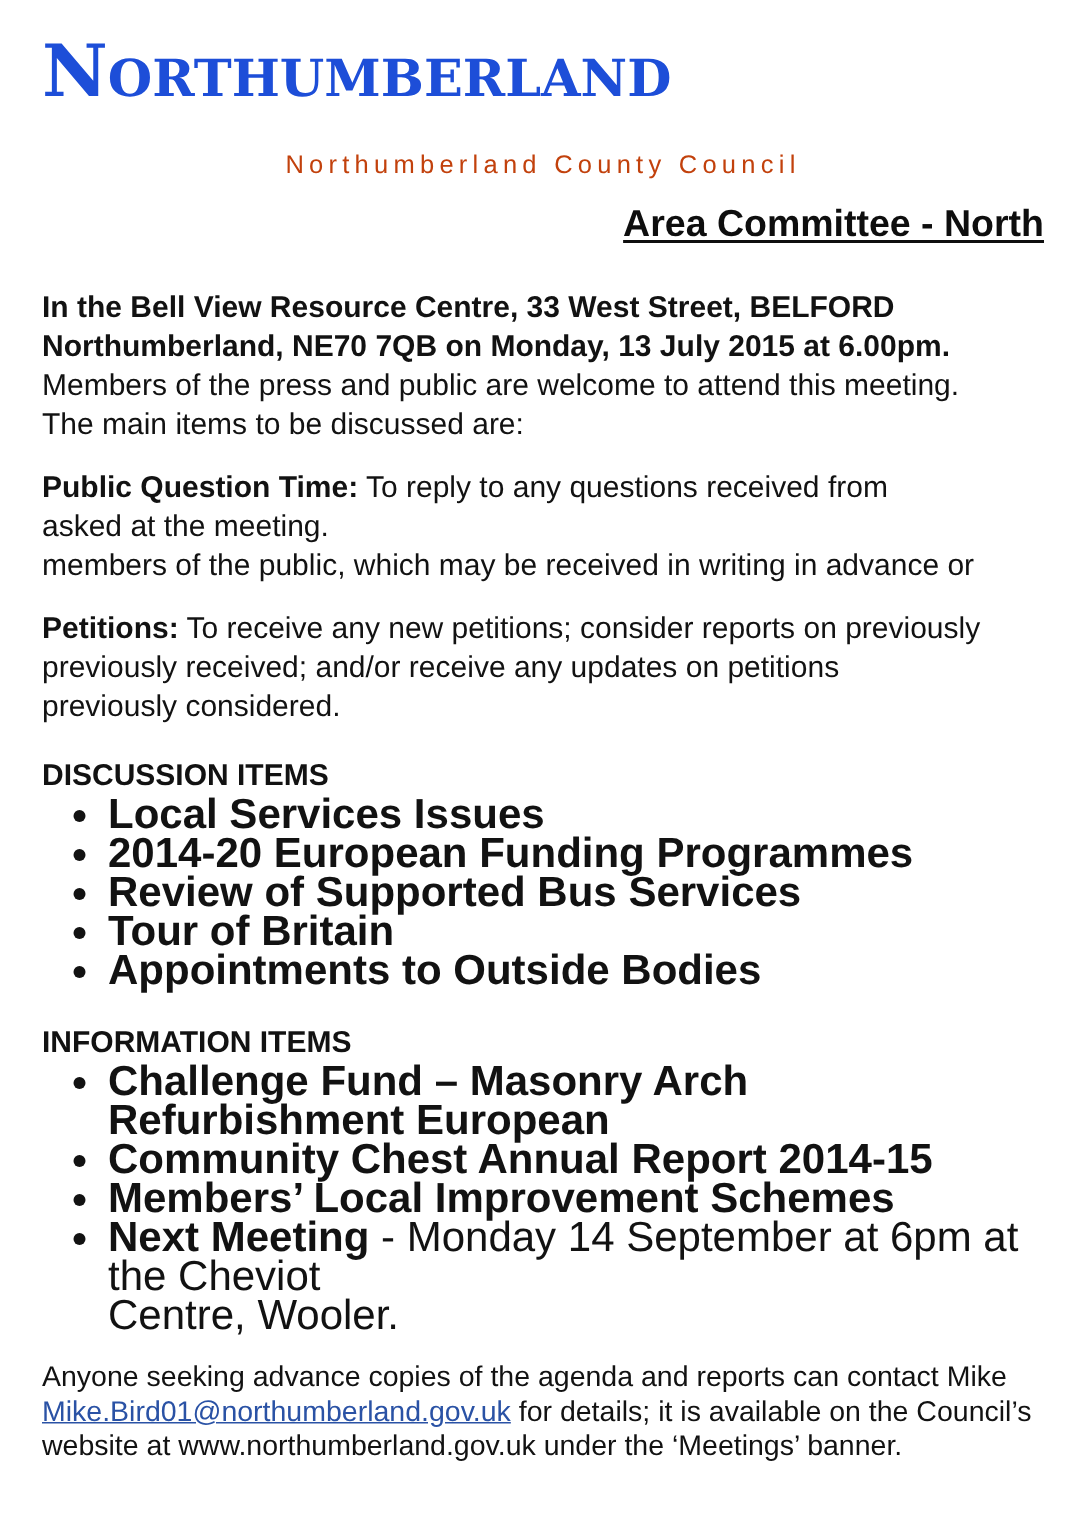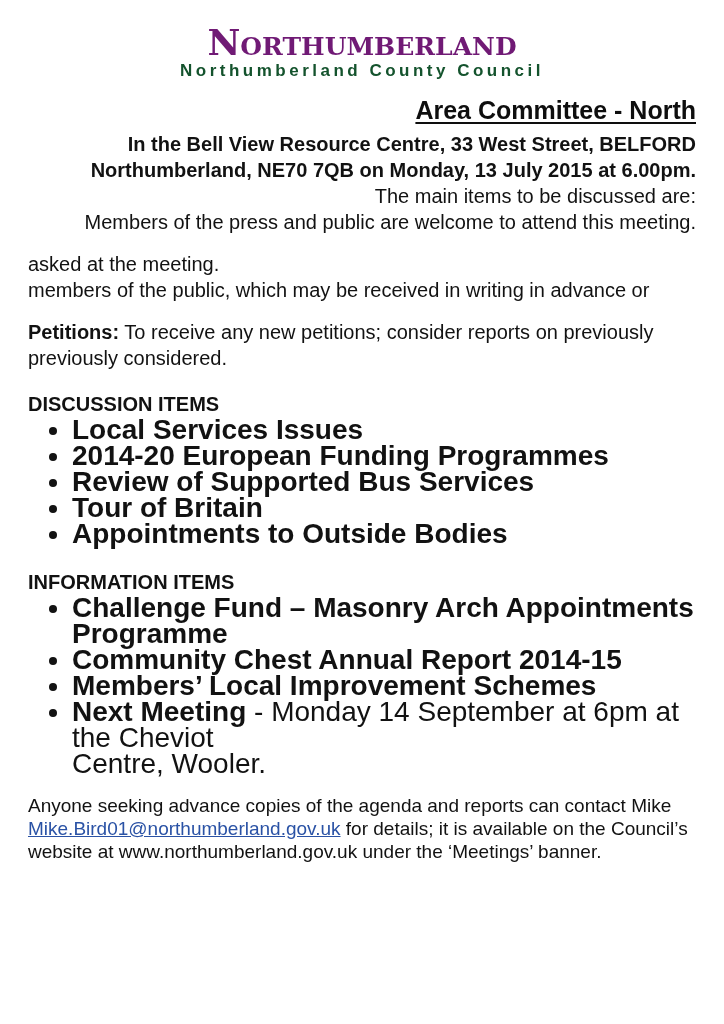--- a/index.html
+++ b/index.html
@@ -16,53 +16,51 @@
   }
   .page {
     box-sizing: border-box;
     width: 724px;
     height: 1024px;
     padding: 24px 28px 0 28px;
     background: #ffffff;
   }
   
   .brand {
-    text-align: center;
     font-family: "DejaVu Serif", serif;
     font-variant: small-caps;
     font-weight: 700;
-    font-size: 36px;
+    font-size: 48px;
     line-height: 1.0;
     letter-spacing: 0px;
-    color: #701a75;
+    color: #1d4ed8;
   }
   .council-subtitle {
     text-align: center;
     font-size: 17px;
     letter-spacing: 3.5px;
-    color: #14532d;
-    margin-top: 1px;
-    font-weight: bold;
+    color: #c2410c;
+    margin-top: 28px;
   }
   .doc-title {
     text-align: right;
     font-size: 25px;
     font-weight: 700;
     text-decoration: underline;
     text-underline-offset: 3px;
     margin: 15px 0 0 0;
     color: #0e0e0e;
   }
   
   .para {
     font-size: 20px;
     line-height: 26px;
     margin-top: 16px;
   }
-  .para.intro { margin-top: 6px; text-align: right; }
+  .para.intro { margin-top: 28px; }
   .bold { font-weight: 700; }
   .section-heading {
     font-size: 20px;
     line-height: 26px;
     font-weight: 700;
     margin-top: 20px;
   }
   .section-heading.info { margin-top: 22px; }
   ul.items {
     margin: 0;
@@ -92,46 +90,48 @@
 <div class="page">
 
   <div class="brand">Northumberland</div>
   <div class="council-subtitle">Northumberland County Council</div>
 
   <h1 class="doc-title">Area Committee - North</h1>
 
   <div class="para intro">
     <div class="bold">In the Bell View Resource Centre, 33 West Street, BELFORD</div>
     <div class="bold">Northumberland, NE70 7QB on Monday, 13 July 2015 at 6.00pm.</div>
+    <div>Members of the press and public are welcome to attend this meeting.</div>
     <div>The main items to be discussed are:</div>
-    <div>Members of the press and public are welcome to attend this meeting.</div>
   </div>
 
   <div class="para">
+    <div><span class="bold">Public Question Time:</span><span> To reply to any questions received from</span></div>
     <div>asked at the meeting.</div>
     <div>members of the public, which may be received in writing in advance or</div>
   </div>
 
   <div class="para">
     <div><span class="bold">Petitions:</span><span> To receive any new petitions; consider reports on previously</span></div>
+    <div>previously received; and/or receive any updates on petitions</div>
     <div>previously considered.</div>
   </div>
 
   <div class="section-heading">DISCUSSION ITEMS</div>
   <ul class="items">
     <li class="bold">Local Services Issues</li>
     <li class="bold">2014-20 European Funding Programmes</li>
     <li class="bold">Review of Supported Bus Services</li>
     <li class="bold">Tour of Britain</li>
     <li class="bold">Appointments to Outside Bodies</li>
   </ul>
 
   <div class="section-heading info">INFORMATION ITEMS</div>
   <ul class="items">
-    <li class="bold">Challenge Fund – Masonry Arch Appointments Programme</li>
+    <li class="bold">Challenge Fund – Masonry Arch Refurbishment European</li>
     <li class="bold">Community Chest Annual Report 2014-15</li>
     <li class="bold">Members’ Local Improvement Schemes</li>
     <li>
       <span class="bold">Next Meeting</span><span> - Monday 14 September at 6pm at the Cheviot</span>
       <div>Centre, Wooler.</div>
     </li>
   </ul>
 
   <div class="para contact">
     <div>Anyone seeking advance copies of the agenda and reports can contact Mike</div>

